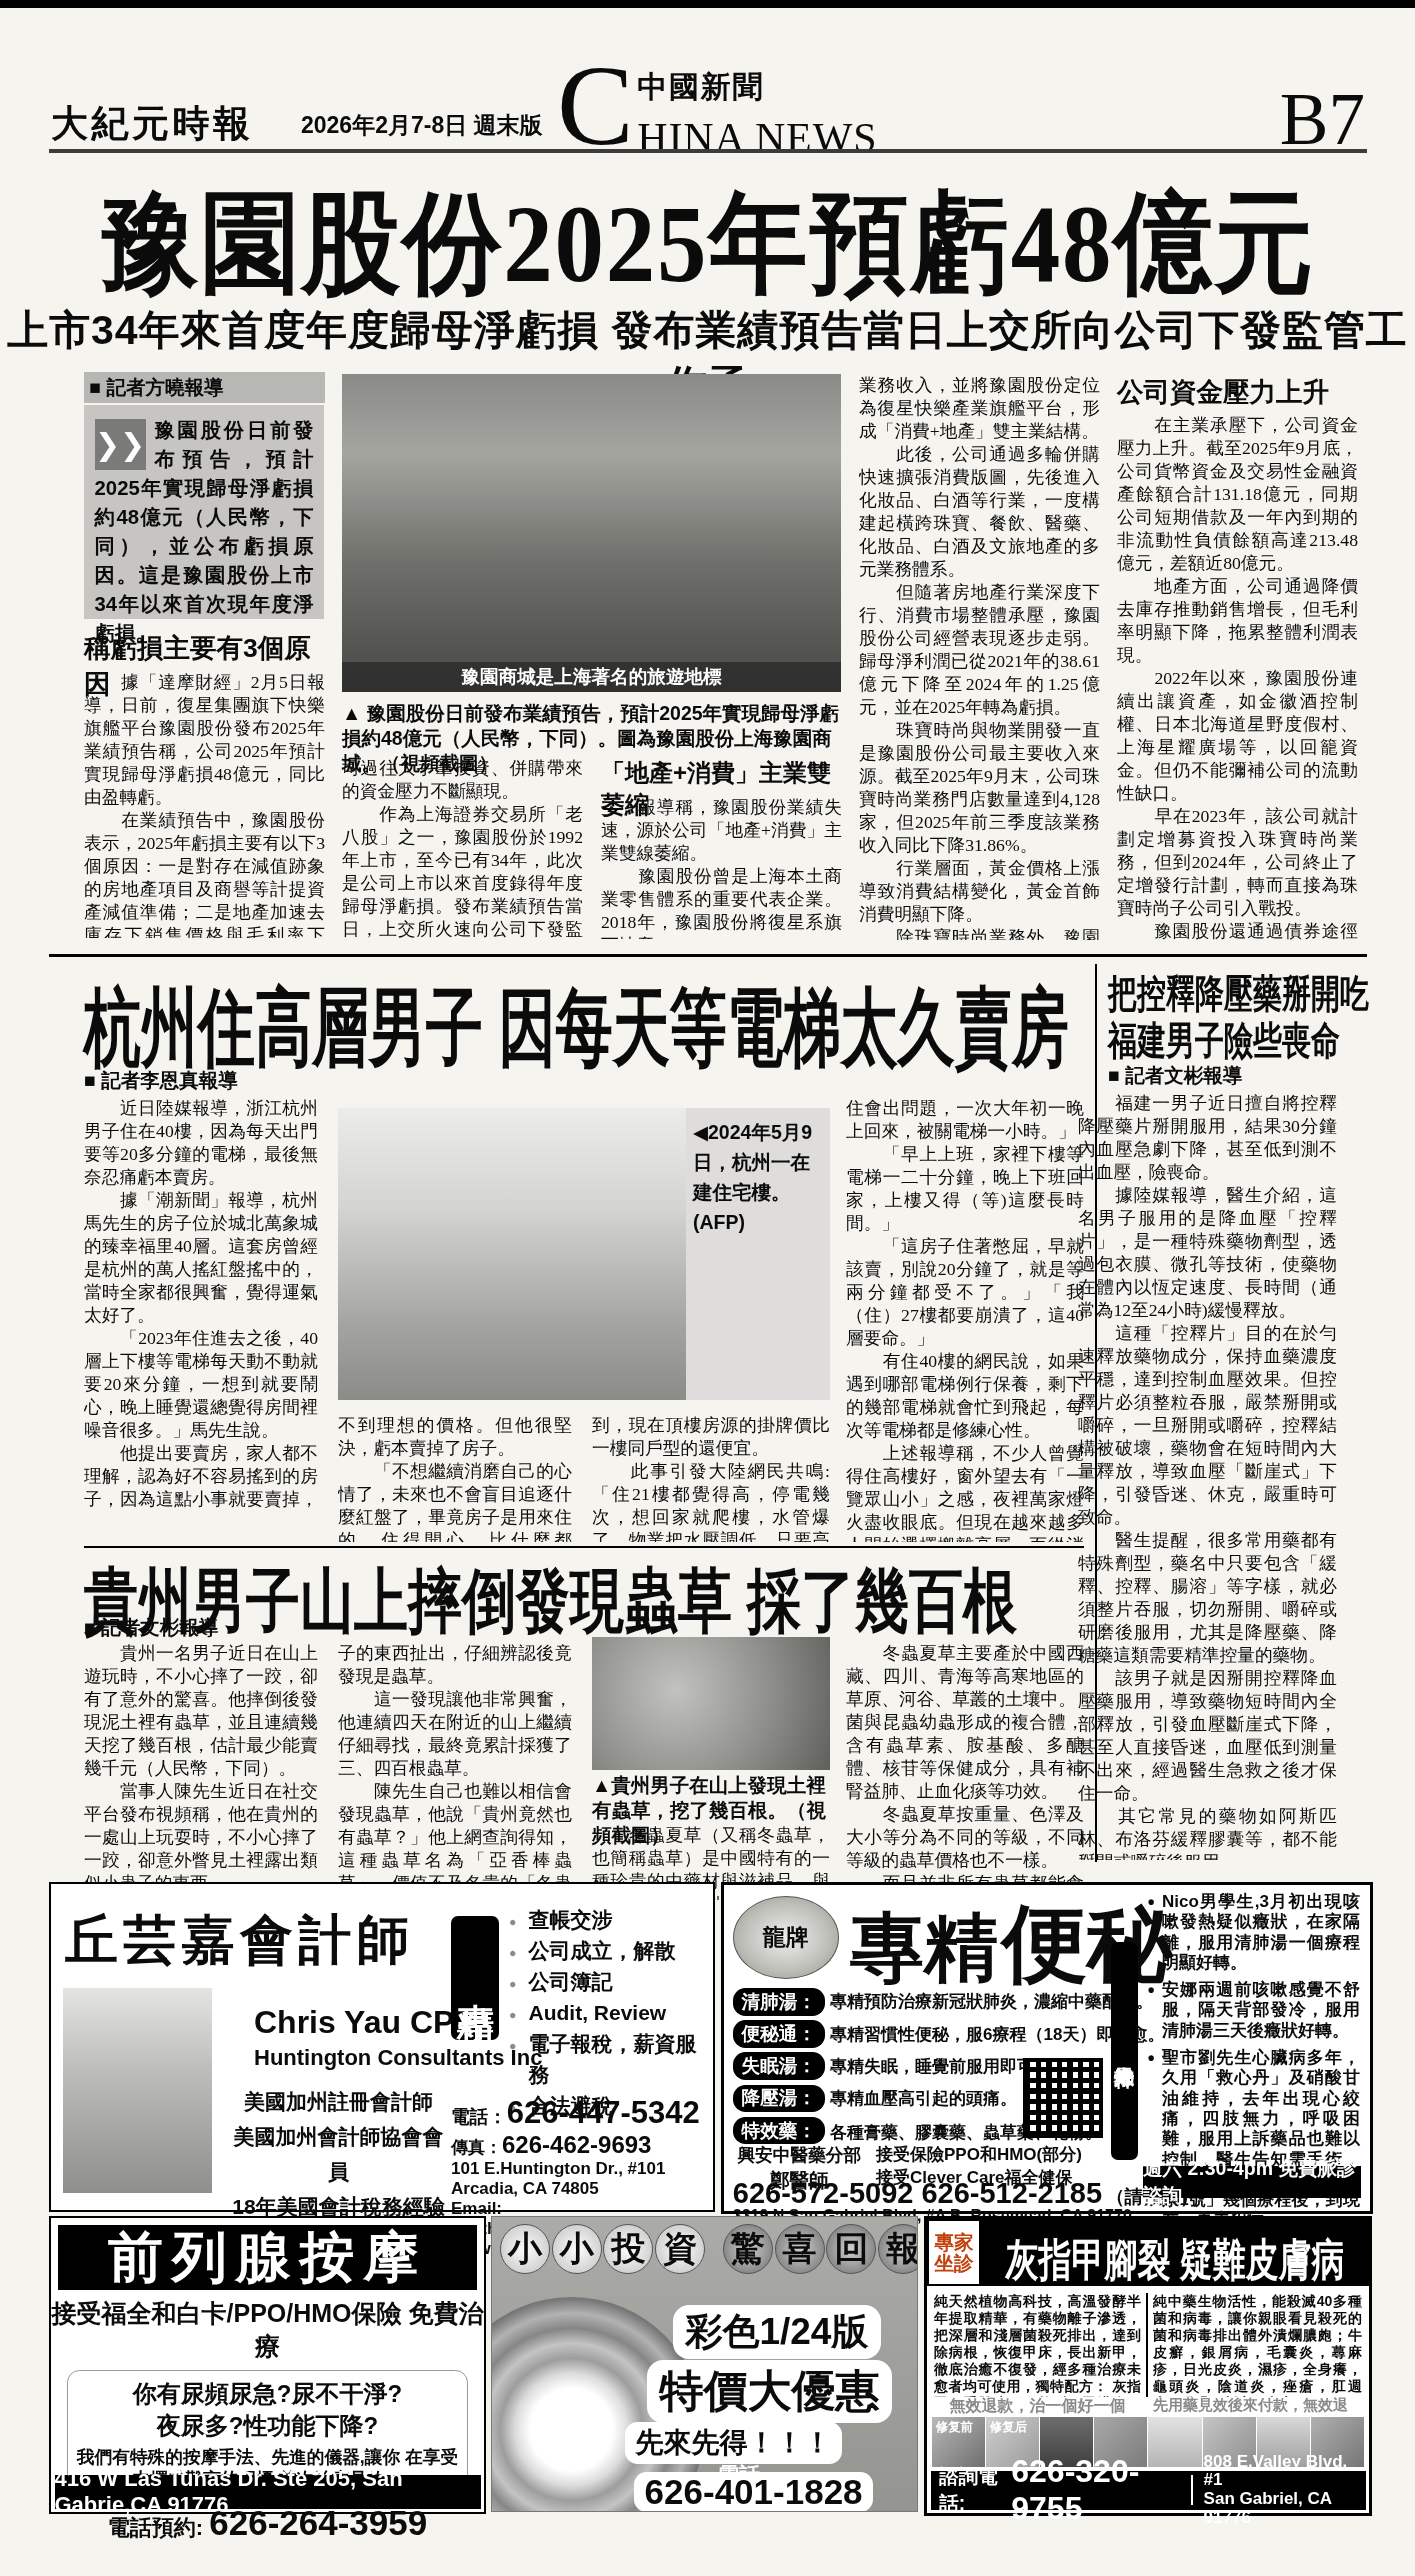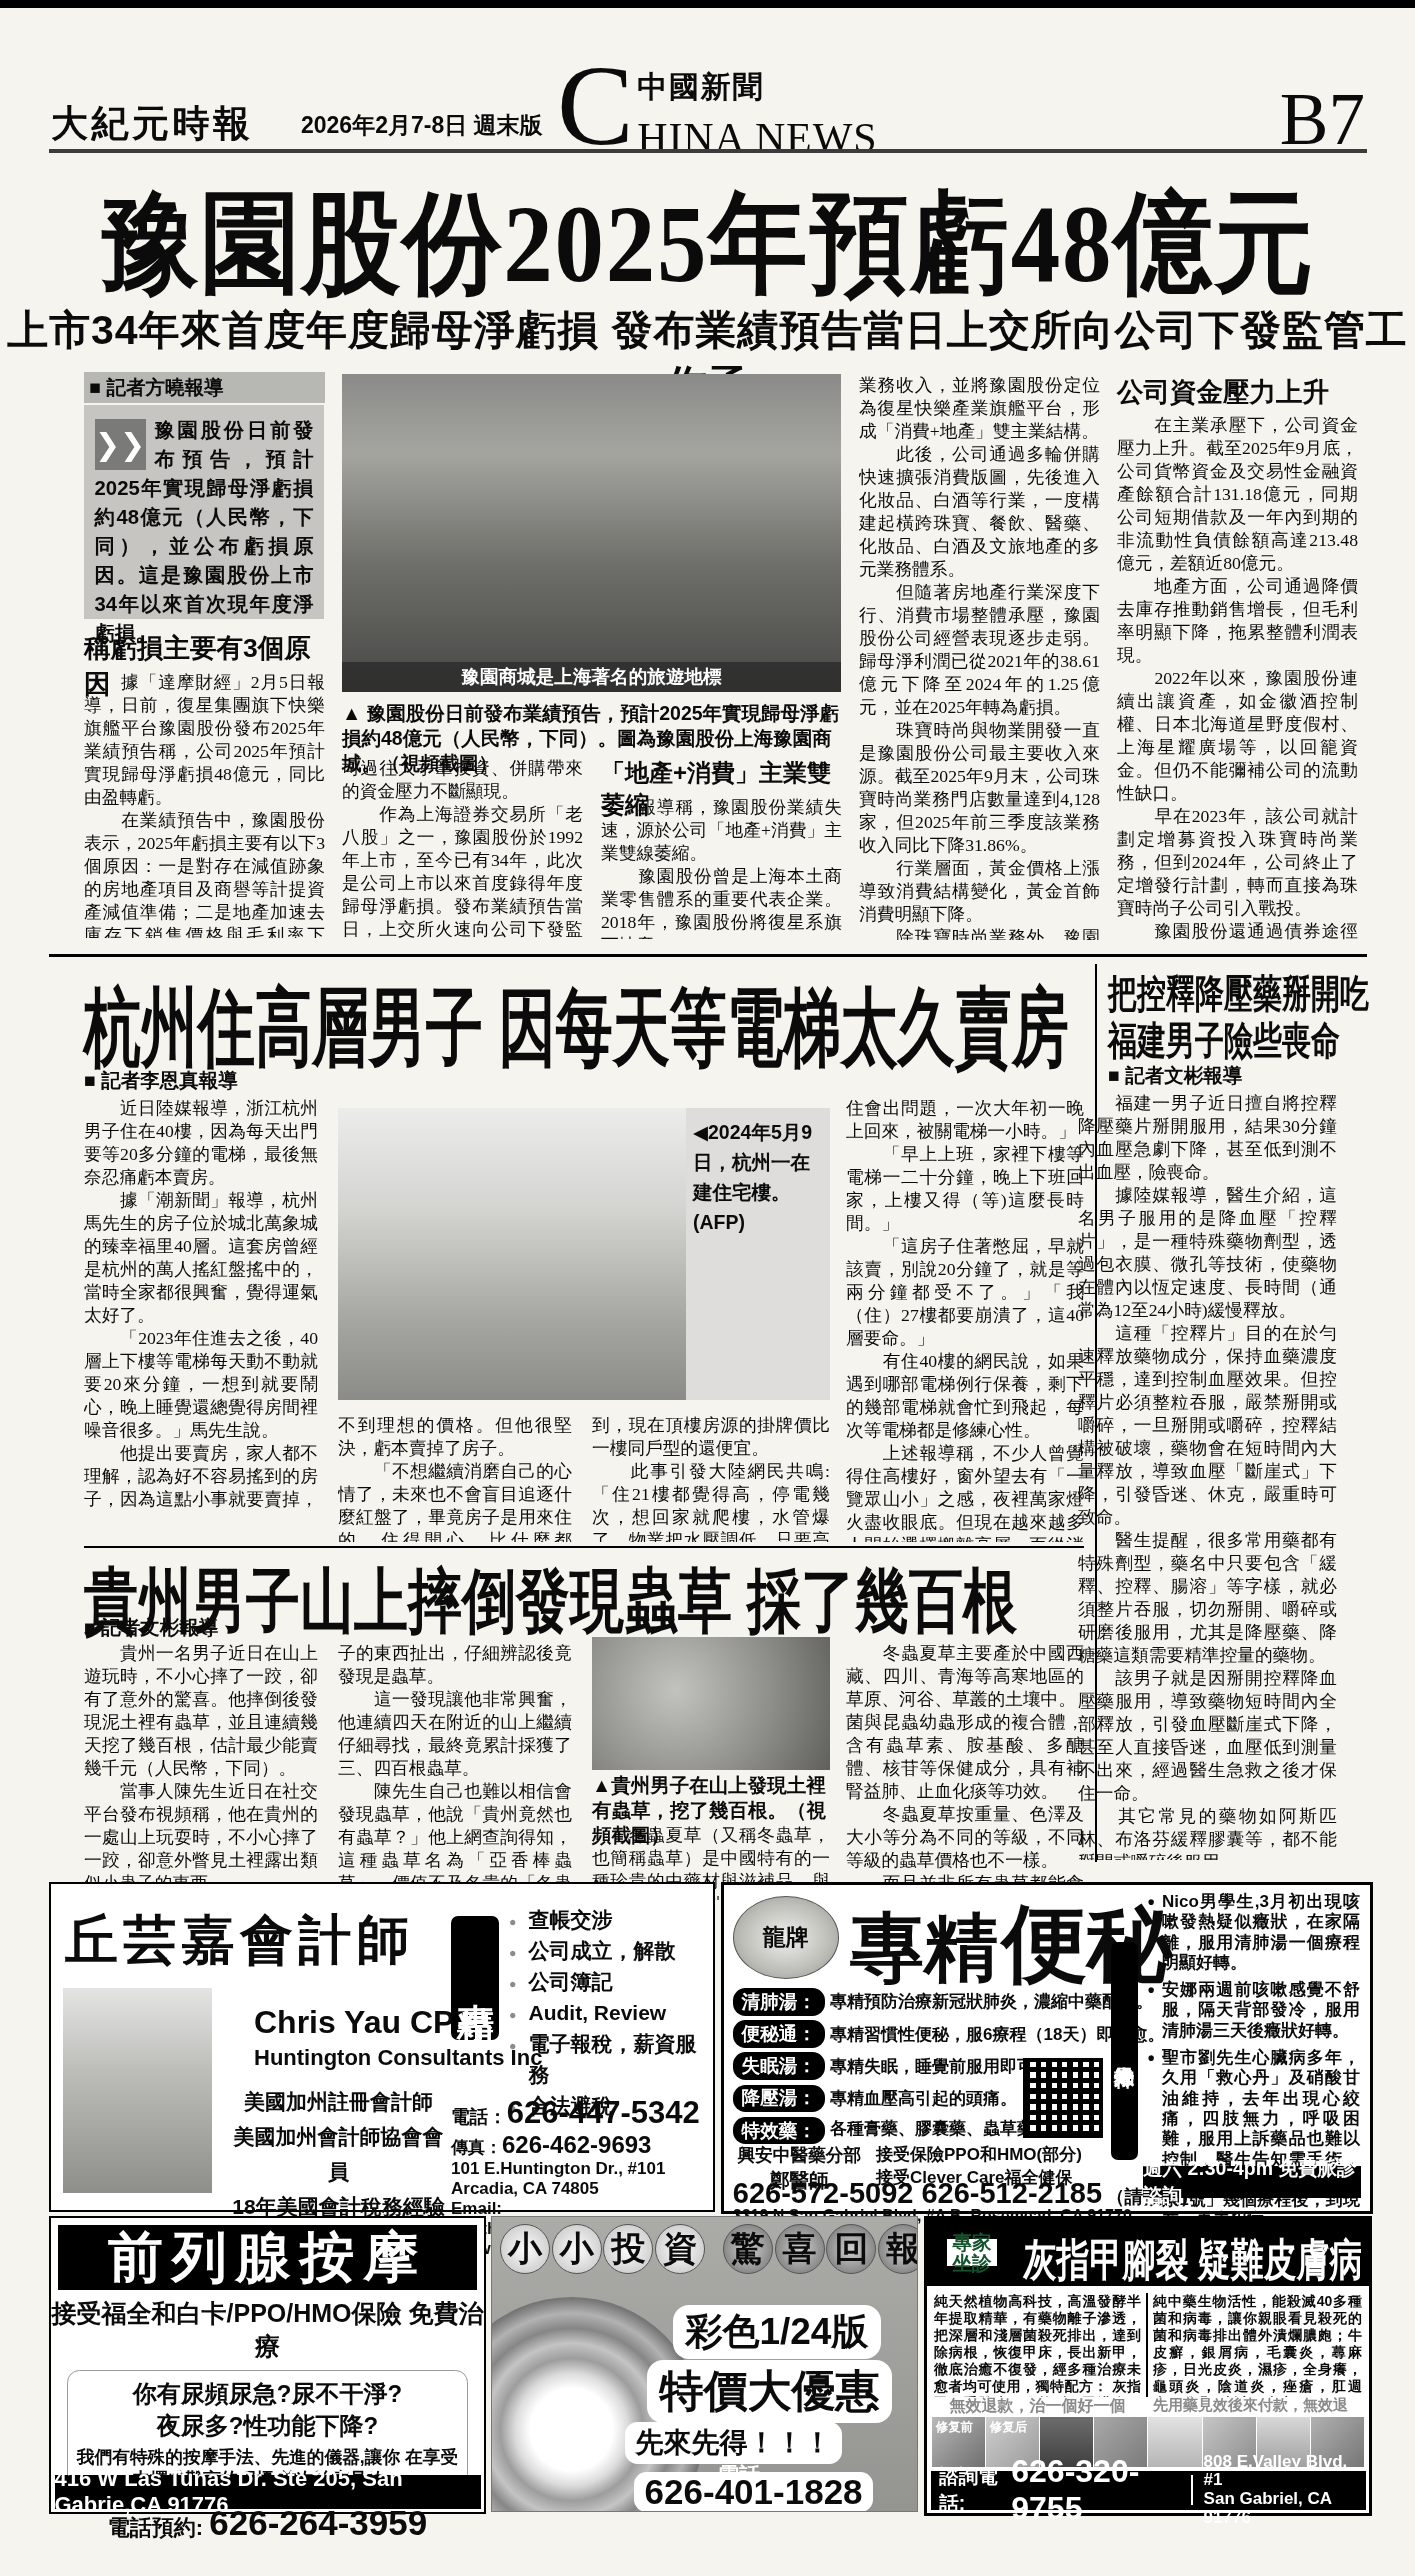--- a/index.html
+++ b/index.html
@@ -234,21 +234,21 @@
     <div style="display:flex;align-items:center;margin-bottom:4.4px">
       <span class="pill" style="font-size:18.6px;margin-right:5.3px">失眠湯：</span>
       <span style="font-size:17px;font-weight:700;white-space:nowrap">專精失眠，睡覺前服用即可。</span>
     </div>
 
     <div style="display:flex;align-items:center;margin-bottom:4.4px">
       <span class="pill" style="font-size:18.6px;margin-right:5.3px">降壓湯：</span>
       <span style="font-size:17px;font-weight:700;white-space:nowrap">專精血壓高引起的頭痛。</span>
     </div>
 
-    <div style="display:flex;align-items:flex-start;margin-bottom:4.4px">
+    <div style="display:flex;align-items:flex-end;margin-bottom:4.4px">
       <span class="pill" style="font-size:18.6px;margin-right:5.3px">特效藥：</span>
       <span style="font-size:17px;font-weight:700;white-space:nowrap">各種膏藥、膠囊藥、蟲草藥、花粉。</span>
     </div>
   </div>
   <div class="abs qr" style="left:299px;top:173px;width:76px;height:76px;border:2.7px solid #000"></div>
   <div class="abs sans" style="left:8.8px;top:258px;width:133px;text-align:center;font-weight:900">
     <div style="font-size:17.7px">興安中醫藥分部</div>
     <div style="font-size:19.5px">鄭醫師</div>
   </div>
   <div class="abs sans" style="left:152px;top:258px;width:230px;font-size:17px;font-weight:900">
@@ -294,21 +294,21 @@
   </div>
   <div class="abs sans" style="left:181px;top:88px;background:#fff;border-radius:16px;padding:1.8px 12.4px;font-size:37px;font-weight:900">彩色1/24版</div>
   <div class="abs sans" style="left:155px;top:143px;background:#fff;border-radius:16px;padding:1.8px 12.4px;font-size:44px;font-weight:900">特價大優惠</div>
   <div class="abs sans" style="left:133px;top:205px;background:#fff;border-radius:12.4px;padding:1.8px 10.6px;font-size:28px;font-weight:900">先來先得！！！</div>
   <div class="abs sans" style="left:226px;top:244px;font-size:21px;font-weight:900;color:#fff">電話</div>
   <div class="abs sans" style="left:142px;top:255px;background:#fff;border-radius:12.4px;padding:0 10.6px;font-size:35px;font-weight:900">626-401-1828</div>
 </div>
 
 <div class="abs adbox" style="left:924px;top:2216px;width:442px;height:294px;border-width:3.5px">
   <div style="display:flex;align-items:stretch;background:#000;color:#fff;height:67px">
-    <div class="sans" style="background:#fff;color:#14532d;font-size:19.5px;font-weight:900;width:50px;display:flex;flex-direction:column;align-items:center;justify-content:center;margin:20px;line-height:21px">
+    <div class="sans" style="background:#fff;color:#c2410c;font-size:19.5px;font-weight:900;width:50px;display:flex;flex-direction:column;align-items:center;justify-content:center;margin:2px;line-height:21px">
       <span>專家</span>
       <span>坐診</span>
     </div>
     <div style="flex:1;display:flex;align-items:center;justify-content:center">
       <span class="stretch sans" style="font-size:33px;font-weight:900;transform:scaleY(1.35)">灰指甲腳裂 疑難皮膚病</span>
     </div>
   </div>
   <div class="abs sans" style="left:7px;top:74px;width:207px;height:104px;overflow:hidden;font-size:14px;font-weight:700;line-height:17px;text-align:justify">純天然植物高科技，高溫發酵半年提取精華，有藥物離子滲透，把深層和淺層菌殺死排出，達到除病根，恢復甲床，長出新甲，徹底治癒不復發，經多種治療未愈者均可使用，獨特配方： 灰指甲，手脫皮，腳乾裂，甲溝炎，頭癬，體癬，股癬，修腳。</div>
   <div class="abs sans" style="left:7px;top:177px;width:207px;font-size:16px;font-weight:700;color:#8a8a8a;text-align:center">無效退款，治一個好一個</div>
   <div class="abs" style="left:219px;top:74px;width:1.8px;height:104px;background:#000"></div>

